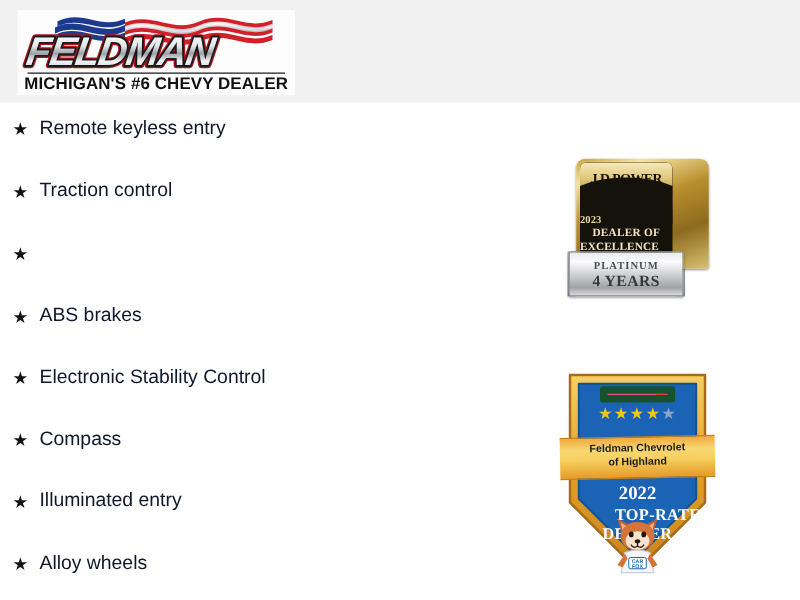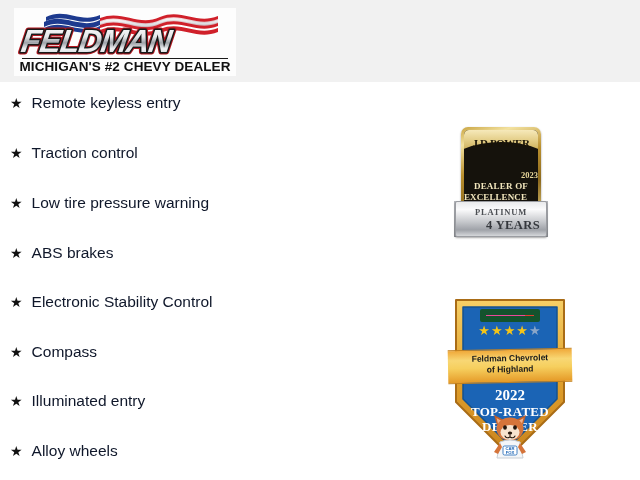--- a/index.html
+++ b/index.html
@@ -123,20 +123,21 @@
   }
   #jdp-plate {
     position: absolute;
     left: 6px; top: 0;
     width: 80px;
     height: 88px;
     border-radius: 7px 7px 3px 3px;
     background: linear-gradient(160deg,#c9a441 0%,#f3e2a0 16%,#b98f2e 42%,#8d6a1e 70%,#d8c072 100%);
     box-shadow: 0 1px 2px rgba(0,0,0,.45);
     overflow: hidden;
+    padding-left: 26px;
   }
   #jdp-inner {
     position: absolute;
     left: 3px; top: 3px;
     width: 74px; height: 82px;
     border-radius: 5px 5px 2px 2px;
     background: #15120c;
     overflow: hidden;
   }
   #jdp-gold-top {
@@ -161,21 +162,21 @@
     font-family: "Liberation Serif", serif;
     font-weight: bold;
     font-size: 11px;
     letter-spacing: -0.4px;
     color: #181206;
   }
   #jdp-year {
     position: absolute;
     left: 0; top: 40px;
     width: 74px;
-    text-align: right;
+    text-align: left;
     font-family: "Liberation Serif", serif;
     font-weight: bold;
     font-size: 8.5px;
     color: #e8d79a;
   }
   #jdp-line1 {
     position: absolute;
     left: 0; top: 51px;
     width: 74px;
     text-align: center;
@@ -227,21 +228,20 @@
   #jdp-years {
     position: absolute;
     left: 0; top: 91px;
     width: 92px;
     text-align: center;
     font-family: "Liberation Serif", serif;
     font-weight: bold;
     font-size: 12.5px;
     letter-spacing: .4px;
     color: #35383d;
-    padding-left: 12px;
   }
 
   
   #carfax-badge {
     position: absolute;
     left: 450px;
     top: 294px;
     width: 120px;
     height: 168px;
   }
@@ -317,21 +317,21 @@
     text-align: center;
     font-family: "Liberation Serif", serif;
     font-weight: bold;
     font-size: 15px;
     color: #ffffff;
   }
   #cfx-toprated {
     position: absolute;
     left: 0; top: 110px;
     width: 120px;
-    text-align: center;
+    text-align: right;
     font-family: "Liberation Serif", serif;
     font-weight: bold;
     font-size: 13px;
     letter-spacing: .3px;
     color: #ffffff;
   }
   #cfx-dealer-word {
     position: absolute;
     left: 0; top: 125px;
     width: 120px;
@@ -388,37 +388,36 @@
         </linearGradient>
       </defs>
       <g font-family="Liberation Sans, sans-serif" font-weight="bold" font-size="32" font-style="italic" letter-spacing="-1">
         <text x="10" y="28" fill="#b3161f" stroke="#b3161f" stroke-width="5" stroke-linejoin="round" transform="skewX(-8)">FELDMAN</text>
         <text x="10" y="28" fill="#1a1a1a" stroke="#1a1a1a" stroke-width="3" stroke-linejoin="round" transform="skewX(-8)">FELDMAN</text>
         <text x="10" y="28" fill="url(#chrome)" transform="skewX(-8)">FELDMAN</text>
       </g>
     </svg>
 
     <div id="logo-tagline-bar"></div>
-    <div id="logo-tagline">MICHIGAN'S #2 CHEVY DEALER</div>
+    <div id="logo-tagline">MICHIGAN'S #6 CHEVY DEALER</div>
   </div>
 
 </div>
 
 <ul id="features">
   <li class="feature-row" style="top:10px">
     <span class="feature-star">★</span>
     <span class="feature-label">Remote keyless entry</span>
   </li>
   <li class="feature-row" style="top:60px">
     <span class="feature-star">★</span>
     <span class="feature-label">Traction control</span>
   </li>
   <li class="feature-row" style="top:110px">
     <span class="feature-star">★</span>
-    <span class="feature-label">Low tire pressure warning</span>
   </li>
   <li class="feature-row" style="top:160px">
     <span class="feature-star">★</span>
     <span class="feature-label">ABS brakes</span>
   </li>
   <li class="feature-row" style="top:209px">
     <span class="feature-star">★</span>
     <span class="feature-label">Electronic Stability Control</span>
   </li>
   <li class="feature-row" style="top:259px">

